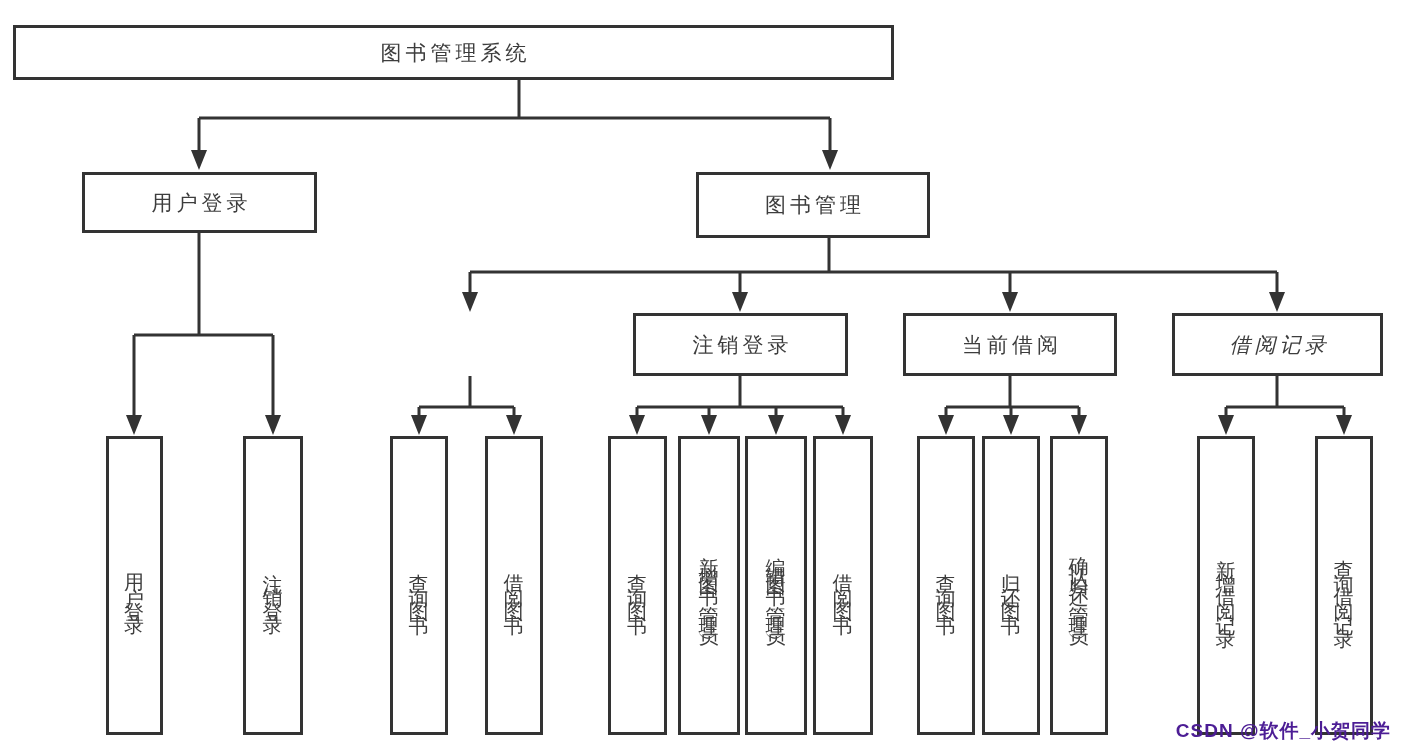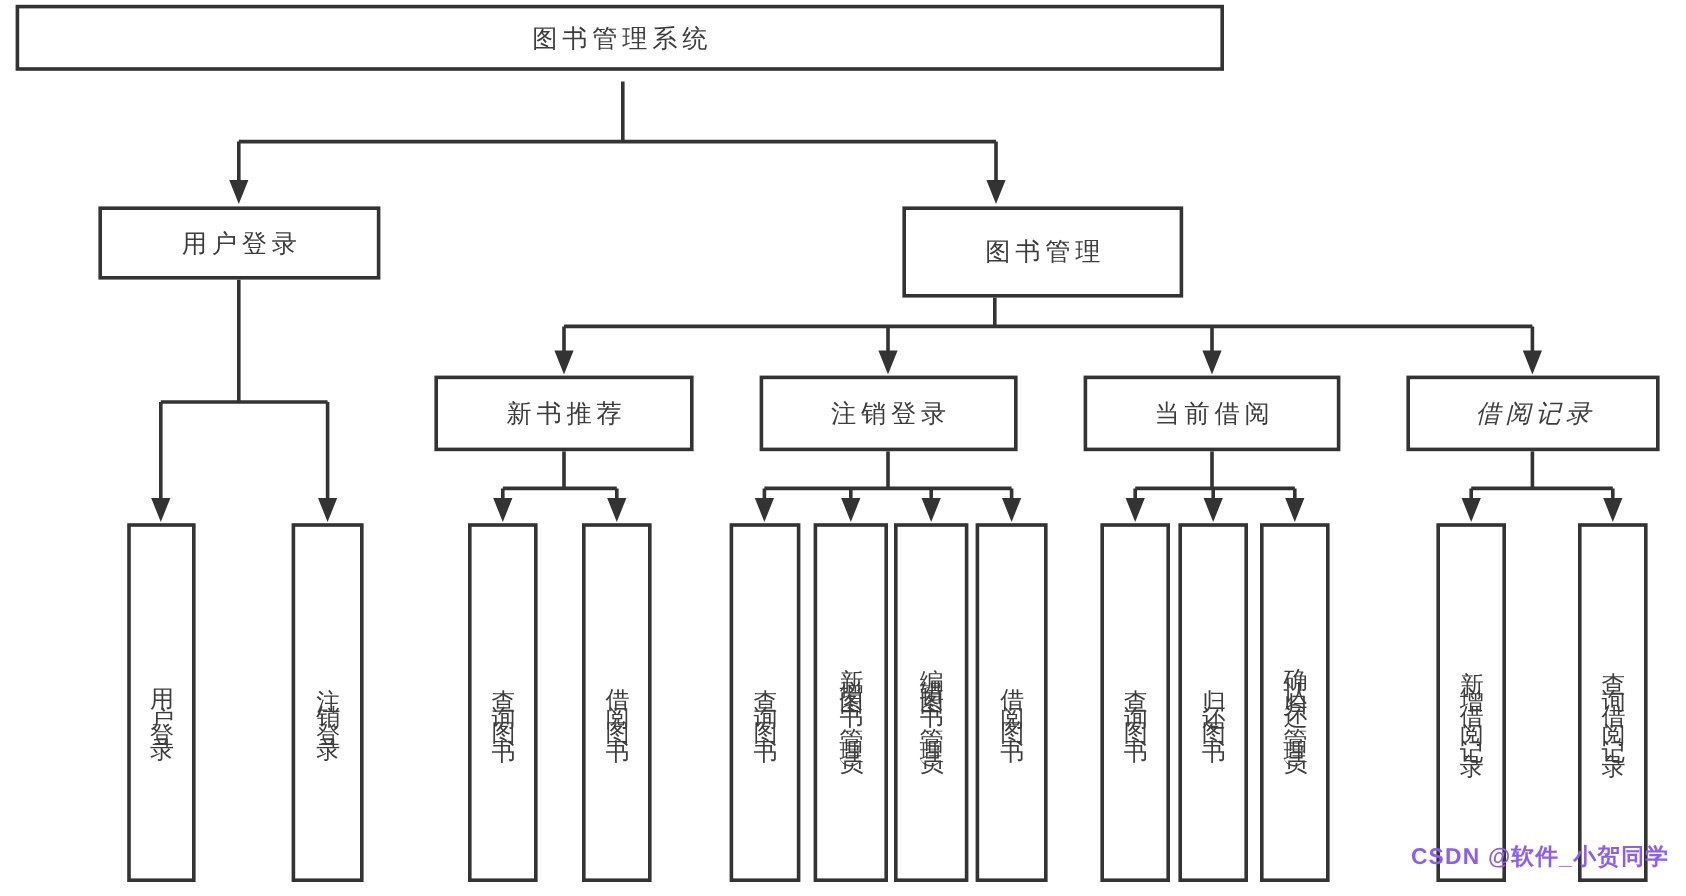--- a/index.html
+++ b/index.html
@@ -30,26 +30,26 @@
     writing-mode:vertical-rl;
     font-size:20px;
     letter-spacing:14px;
     line-height:1;
   }
   .box.v span.tight{
     letter-spacing:10px;
   }
   .watermark{
     position:absolute;
-    right:14px;bottom:20px;
+    right:14px;bottom:3px;
     z-index:2;
     font-size:19px;
     font-weight:bold;
     letter-spacing:1px;
-    color:#8b5cf6;
+    color:#4c1d95;
     white-space:nowrap;
   }
 </style>
 </head>
 <body>
 
 <div class="stage">
 
   <svg class="wires" width="1405" height="747" viewBox="0 0 1405 747">
     <g stroke="#333333" stroke-width="3" fill="none">
@@ -77,34 +77,31 @@
       <polygon points="768,415 784,415 776,435"></polygon>
       <polygon points="835,415 851,415 843,435"></polygon>
       <polygon points="938,415 954,415 946,435"></polygon>
       <polygon points="1003,415 1019,415 1011,435"></polygon>
       <polygon points="1071,415 1087,415 1079,435"></polygon>
       <polygon points="1218,415 1234,415 1226,435"></polygon>
       <polygon points="1336,415 1352,415 1344,435"></polygon>
     </g>
   </svg>
 
-  <div class="box h" style="left:13px;top:4px;width:1007px;height:55px;">
+  <div class="box h" style="left:13px;top:25px;width:881px;height:55px;">
     <span>图书管理系统</span>
   </div>
 
   <div class="box h" style="left:82px;top:172px;width:235px;height:61px;">
     <span>用户登录</span>
   </div>
-  <div class="box h" style="left:752px;top:172px;width:234px;height:76px;">
+  <div class="box h" style="left:696px;top:172px;width:234px;height:66px;">
     <span>图书管理</span>
   </div>
 
-  <div class="box h" style="left:362px;top:313px;width:216px;height:63px;">
-    <span>新书推荐</span>
-  </div>
   <div class="box h" style="left:633px;top:313px;width:215px;height:63px;">
     <span>注销登录</span>
   </div>
   <div class="box h" style="left:903px;top:313px;width:214px;height:63px;">
     <span>当前借阅</span>
   </div>
   <div class="box h" style="left:1172px;top:313px;width:211px;height:63px;font-style:italic;">
     <span>借阅记录</span>
   </div>
 

